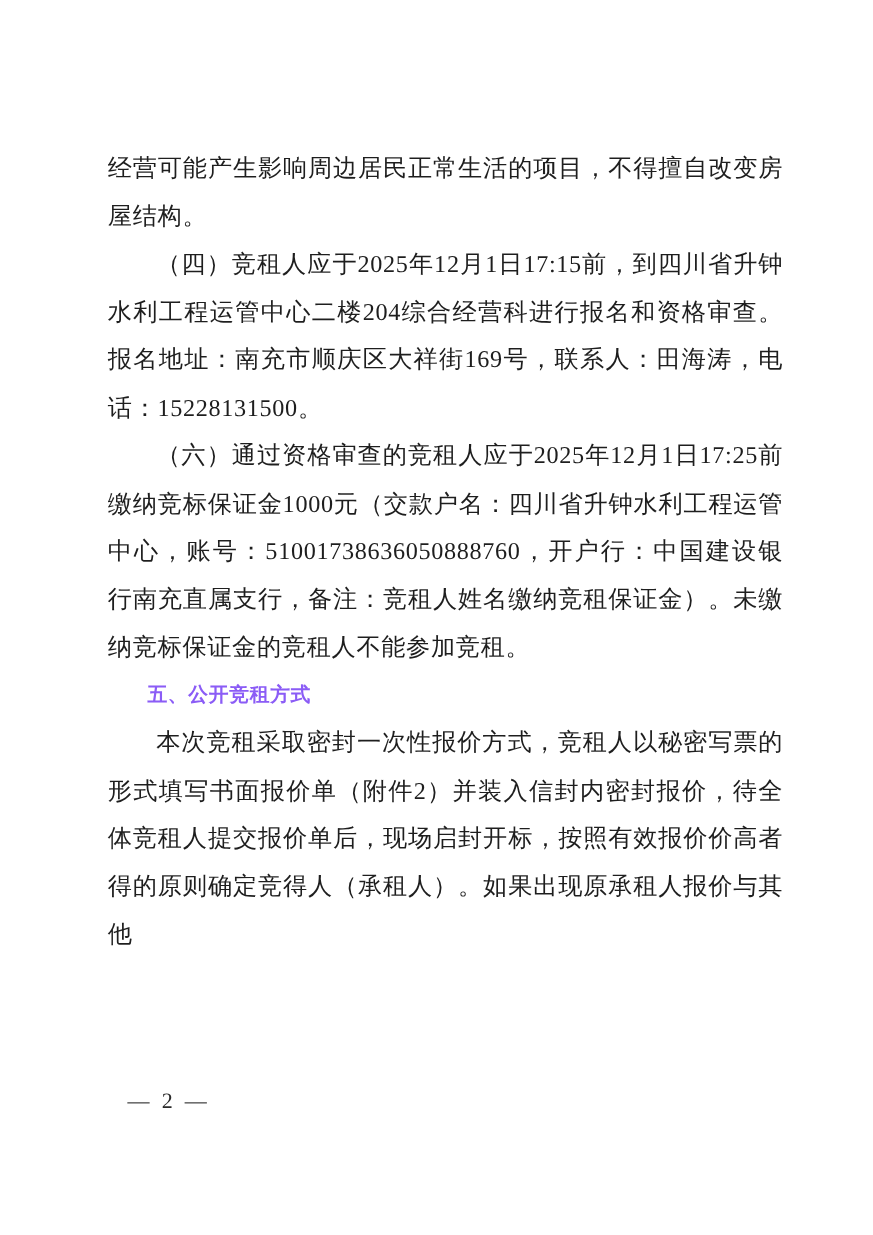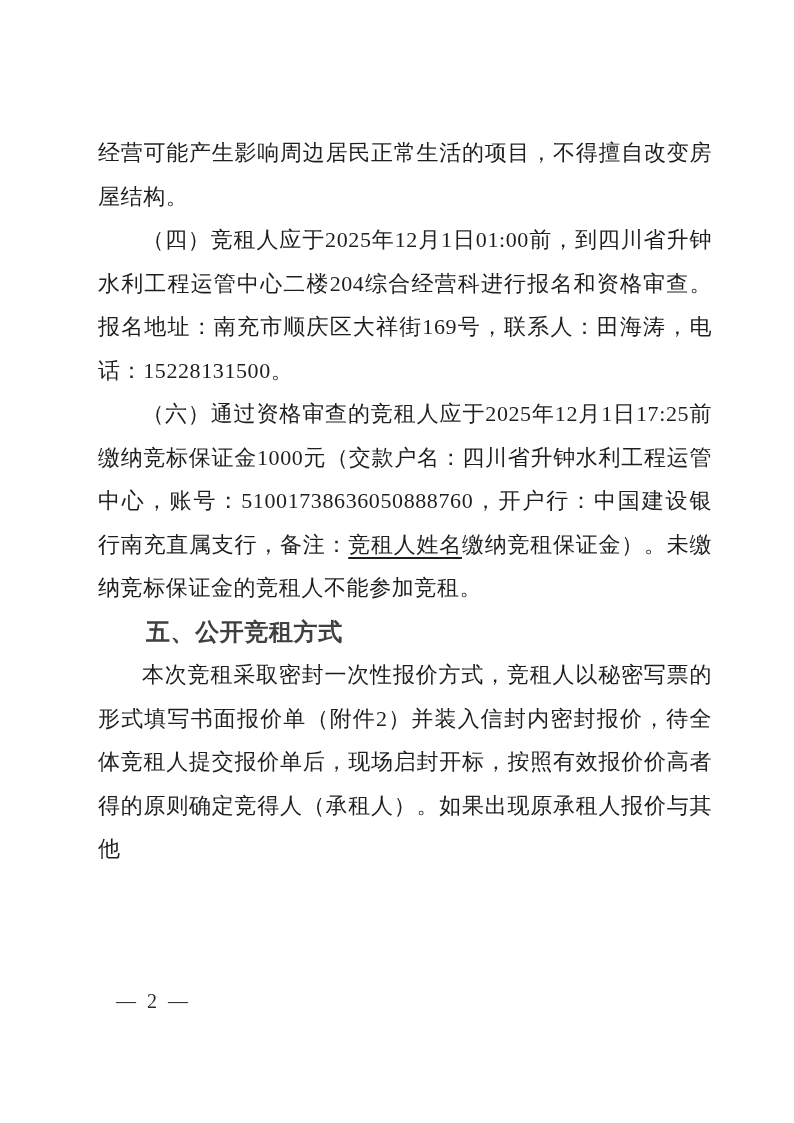--- a/index.html
+++ b/index.html
@@ -31,48 +31,47 @@
     text-indent: 2em;
     letter-spacing: 0.6px;
   }
   .para.no-indent {
     text-indent: 0;
   }
   .heading {
     margin: 0;
     font-family: "Liberation Sans", "DejaVu Sans", sans-serif;
     font-weight: bold;
-    font-size: 24px;
+    font-size: 18px;
     line-height: 43.5px;
     text-indent: 2em;
     letter-spacing: 0.6px;
-    color: #404040;
+    color: #8b5cf6;
   }
   .underline {
-    text-decoration: underline;
     text-underline-offset: 5px;
   }
   .footer {
     position: absolute;
     left: 116px;
     top: 990px;
     font-size: 20px;
     letter-spacing: 3px;
     color: #2a2a2a;
     font-family: "Liberation Serif", "DejaVu Serif", serif;
   }
 </style>
 </head>
 <body>
 
 <div class="page">
   <div class="content">
     <p class="para no-indent">经营可能产生影响周边居民正常生活的项目，不得擅自改变房屋结构。</p>
 
-    <p class="para">（四）竞租人应于2025年12月1日01:00前，到四川省升钟水利工程运管中心二楼204综合经营科进行报名和资格审查。报名地址：南充市顺庆区大祥街169号，联系人：田海涛，电话：15228131500。</p>
+    <p class="para">（四）竞租人应于2025年12月1日17:15前，到四川省升钟水利工程运管中心二楼204综合经营科进行报名和资格审查。报名地址：南充市顺庆区大祥街169号，联系人：田海涛，电话：15228131500。</p>
 
 
     <p class="para"><span>（六）通过资格审查的竞租人应于2025年12月1日17:25前缴纳竞标保证金1000元（交款户名：四川省升钟水利工程运管中心，账号：51001738636050888760，开户行：中国建设银行南充直属支行，备注：</span><span class="underline">竞租人姓名</span><span>缴纳竞租保证金）。未缴纳竞标保证金的竞租人不能参加竞租。</span></p>
 
 
     <h2 class="heading">五、公开竞租方式</h2>
 
     <p class="para">本次竞租采取密封一次性报价方式，竞租人以秘密写票的形式填写书面报价单（附件2）并装入信封内密封报价，待全体竞租人提交报价单后，现场启封开标，按照有效报价价高者得的原则确定竞得人（承租人）。如果出现原承租人报价与其他</p>
   </div>
 

